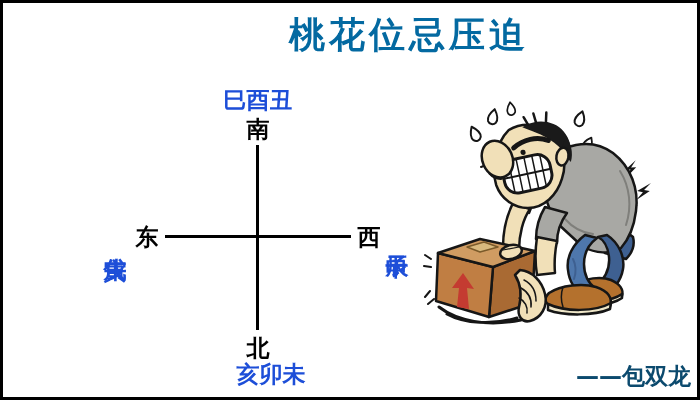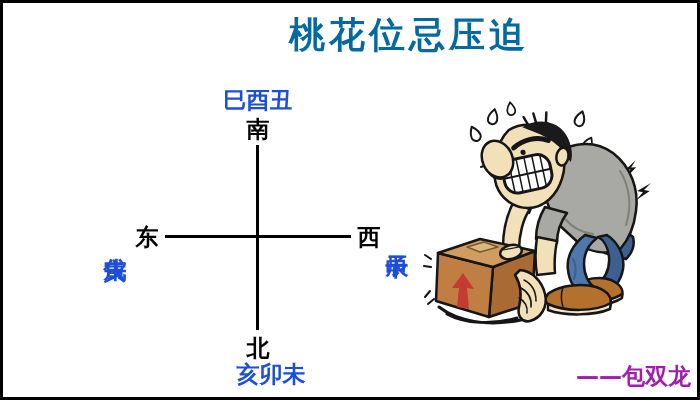--- a/index.html
+++ b/index.html
@@ -21,21 +21,21 @@
     font-size:23px;font-weight:700;color:#1d4ed8;
     transform:translate(-50%,-50%);white-space:nowrap;line-height:1;
   }
   .branch-label.vertical{
     writing-mode:vertical-rl;text-orientation:upright;line-height:1;letter-spacing:0px;
   }
   .axis{background:#000;}
   .axis-v{left:253px;top:142px;width:3px;height:185px;}
   .axis-h{left:162px;top:232px;width:186px;height:3px;}
   .signature{
-    right:6px;bottom:5px;font-size:23px;font-weight:700;color:#a21caf;white-space:nowrap;
+    right:6px;bottom:5px;font-size:23px;font-weight:700;color:#0c4a6e;white-space:nowrap;
   }
   .illustration{left:420px;top:98px;width:272px;height:244px;}
 </style>
 </head>
 <body>
 
 <div class="abs page-title">桃花位忌压迫</div>
 
 <div>
   <div class="abs axis axis-v"></div>

